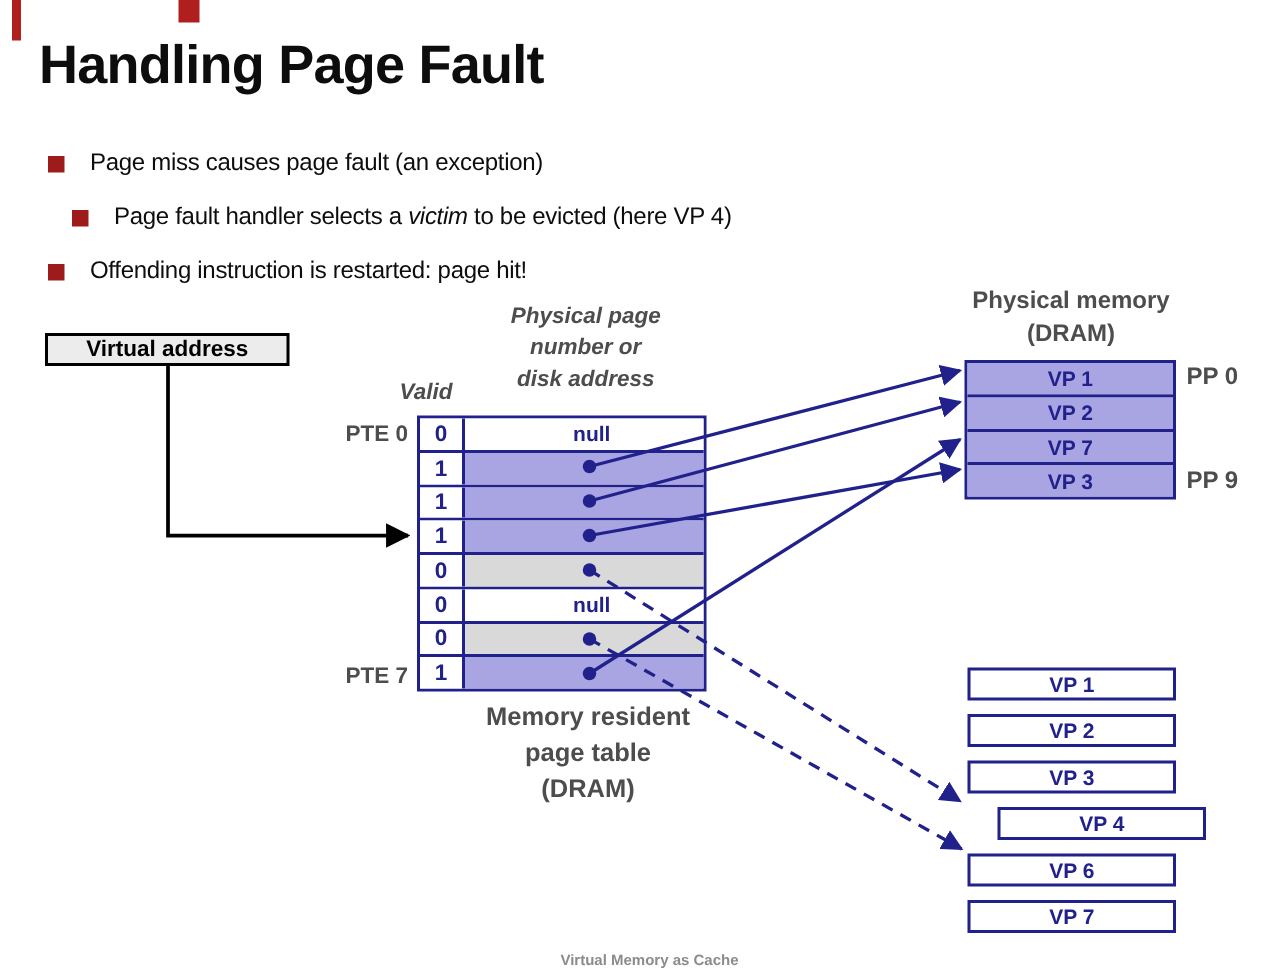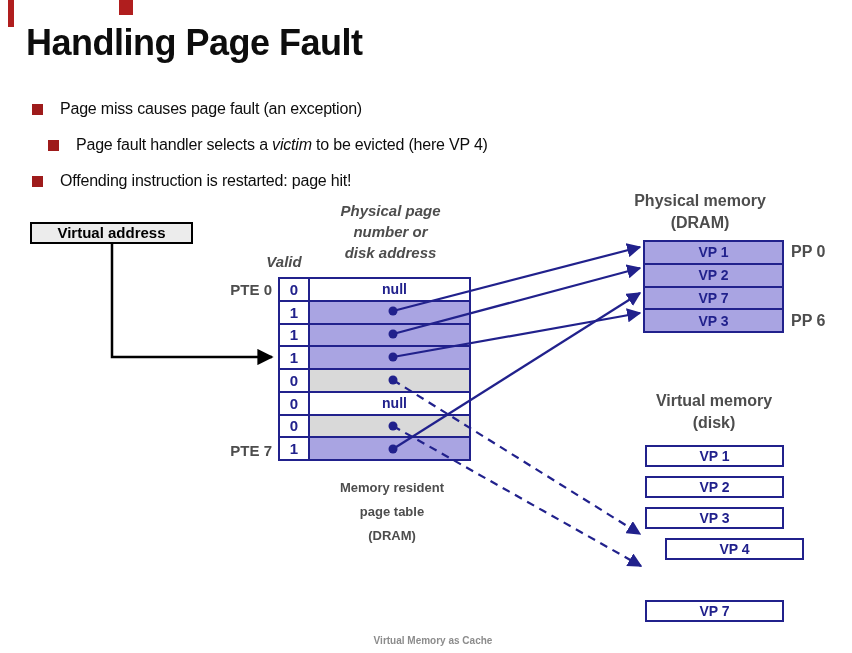--- a/index.html
+++ b/index.html
@@ -16,21 +16,21 @@
   .bullet-text .em{font-style:italic;}
   
   .va-box{left:30px;top:222px;width:159px;height:18px;background:#ececec;border:2px solid #000;
     font-size:15px;font-weight:bold;color:#000;text-align:center;line-height:18px;}
   
   .glabel{color:#4d4d4d;font-weight:bold;}
   .valid-label{left:258px;top:253px;width:52px;text-align:center;font-size:15px;font-style:italic;}
   .ppn-header{left:310px;top:200px;width:161px;text-align:center;font-size:15px;font-style:italic;
     line-height:21px;white-space:pre-line;}
   .pte-label{width:62px;text-align:right;font-size:15px;}
-  .caption{left:312px;top:476px;width:160px;text-align:center;font-size:13px;line-height:24px;white-space:pre-line;}
+  .caption{left:312px;top:466px;width:160px;text-align:center;font-size:17px;line-height:24px;white-space:pre-line;}
   .mem-header{width:160px;text-align:center;font-size:16px;line-height:22px;white-space:pre-line;}
   .pp-label{left:791px;width:50px;font-size:16px;}
   
   .ptable{left:278px;top:277px;width:193px;height:184px;border:2px solid #21218c;box-sizing:border-box;
     display:flex;flex-direction:column;}
   .ptrow{flex:1 1 0;display:flex;border-bottom:2px solid #21218c;box-sizing:border-box;}
   .ptrow:last-child{border-bottom:none;}
   .v-cell{width:30px;flex:0 0 auto;border-right:2px solid #21218c;box-sizing:border-box;background:#fff;
     display:flex;align-items:center;justify-content:center;font-size:15px;font-weight:bold;color:#21218c;}
   .c-cell{flex:1 1 auto;display:flex;align-items:center;justify-content:center;
@@ -115,37 +115,36 @@
     <div class="ptrow">
       <div class="v-cell">1</div>
       <div class="c-cell fill-purple"></div>
     </div>
   </div>
 
   <div class="abs glabel caption">Memory resident
 page table
 (DRAM)</div>
 
-  <div class="abs glabel mem-header" style="left:620px;top:190px;">Physical memory
+  <div class="abs glabel mem-header" style="left:634px;top:190px;">Physical memory
 (DRAM)</div>
   <div class="abs pm-box">
     <div class="pm-row">VP 1</div>
     <div class="pm-row">VP 2</div>
     <div class="pm-row">VP 7</div>
     <div class="pm-row">VP 3</div>
   </div>
   <div class="abs glabel pp-label" style="top:243px;">PP 0</div>
-  <div class="abs glabel pp-label" style="top:312px;">PP 6</div>
+  <div class="abs glabel pp-label" style="top:312px;">PP 9</div>
 
-  <div class="abs glabel mem-header" style="left:634px;top:390px;">Virtual memory
-(disk)</div>
   <div class="abs vm-row" style="top:445px;">VP 1</div>
   <div class="abs vm-row" style="top:476px;">VP 2</div>
   <div class="abs vm-row" style="top:507px;">VP 3</div>
   <div class="abs vm-row" style="top:538px;margin-left:20px;">VP 4</div>
+  <div class="abs vm-row" style="top:569px;">VP 6</div>
   <div class="abs vm-row" style="top:600px;">VP 7</div>
 
   <div class="abs footer">Virtual Memory as Cache</div>
 
   <svg class="overlay" width="852" height="653" viewBox="0 0 852 653">
     <defs>
       <marker id="navyArrow" viewBox="0 0 10 10" refX="9" refY="5" markerWidth="6.5" markerHeight="6.5" orient="auto">
         <path d="M0,0 L10,5 L0,10 z" fill="#21218c"></path>
       </marker>
       <marker id="blackArrow" viewBox="0 0 10 10" refX="9" refY="5" markerWidth="6.5" markerHeight="6.5" orient="auto">

